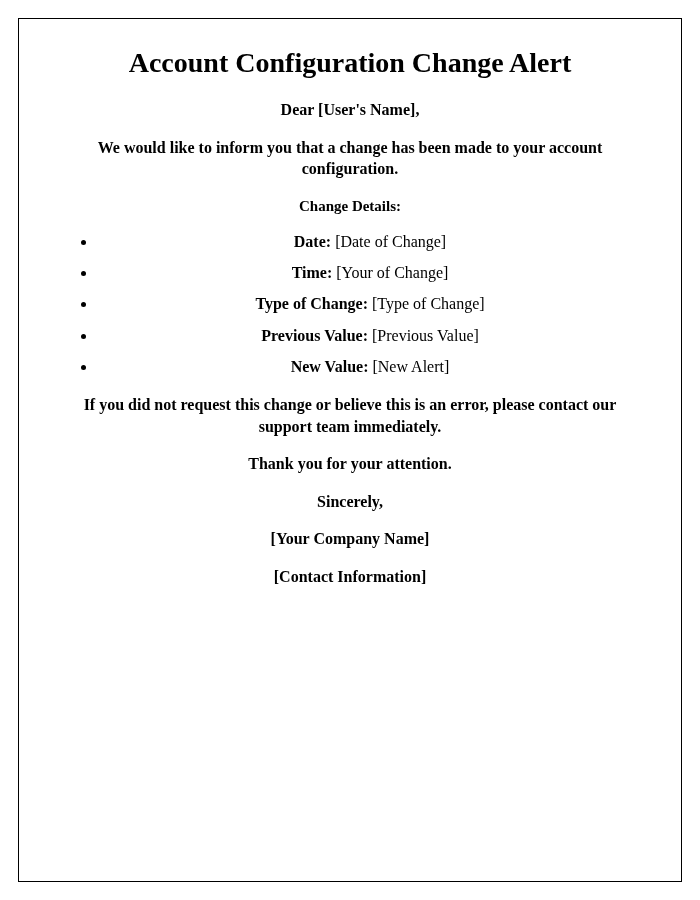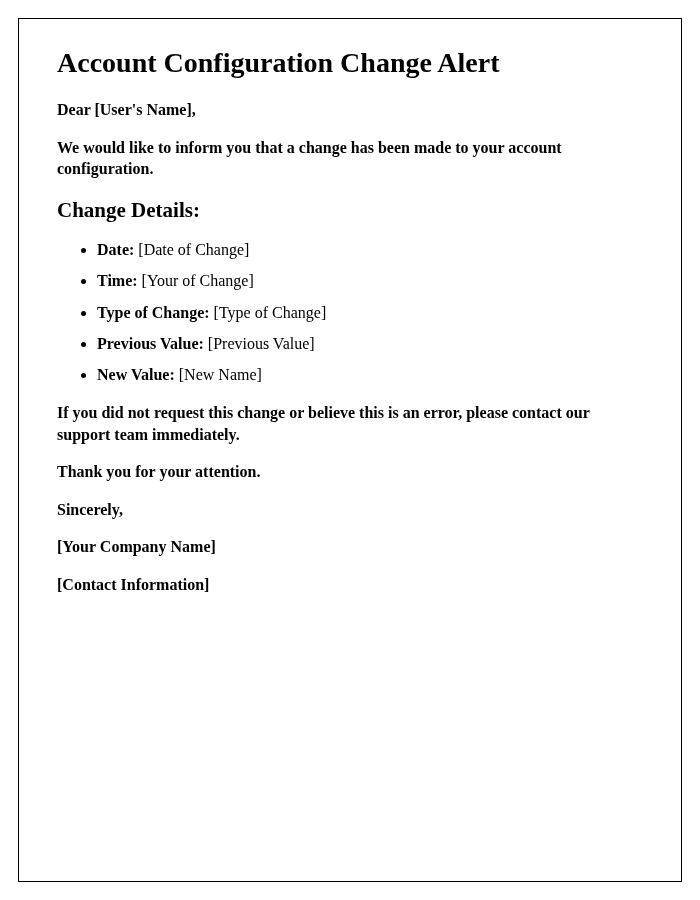--- a/index.html
+++ b/index.html
@@ -12,35 +12,36 @@
       background: #ffffff;
       width: 700px;
       height: 900px;
       padding: 18px;
     }
     .document {
       border: 1px solid #000000;
       width: 100%;
       height: 100%;
       padding: 28px 38px;
+      text-align: center;
     }
     h1 {
       font-size: 28px;
       font-weight: bold;
       margin-bottom: 20px;
     }
     p {
       font-size: 16px;
       margin-bottom: 16px;
       line-height: 1.35;
       font-weight: bold;
     }
     .details-heading {
       font-weight: bold;
-      font-size: 21px;
+      font-size: 15px;
       margin-bottom: 14px;
     }
     ul {
       list-style-type: disc;
       padding-left: 40px;
       margin-bottom: 16px;
     }
     li {
       font-size: 16px;
       line-height: 1.45;
@@ -74,21 +75,21 @@
     <li>
       <span class="label">Type of Change:</span>
       <span>[Type of Change]</span>
     </li>
     <li>
       <span class="label">Previous Value:</span>
       <span>[Previous Value]</span>
     </li>
     <li>
       <span class="label">New Value:</span>
-      <span>[New Name]</span>
+      <span>[New Alert]</span>
     </li>
   </ul>
 
   <p>If you did not request this change or believe this is an error, please contact our support team immediately.</p>
 
   <p>Thank you for your attention.</p>
 
   <p>Sincerely,</p>
 
   <p>[Your Company Name]</p>

